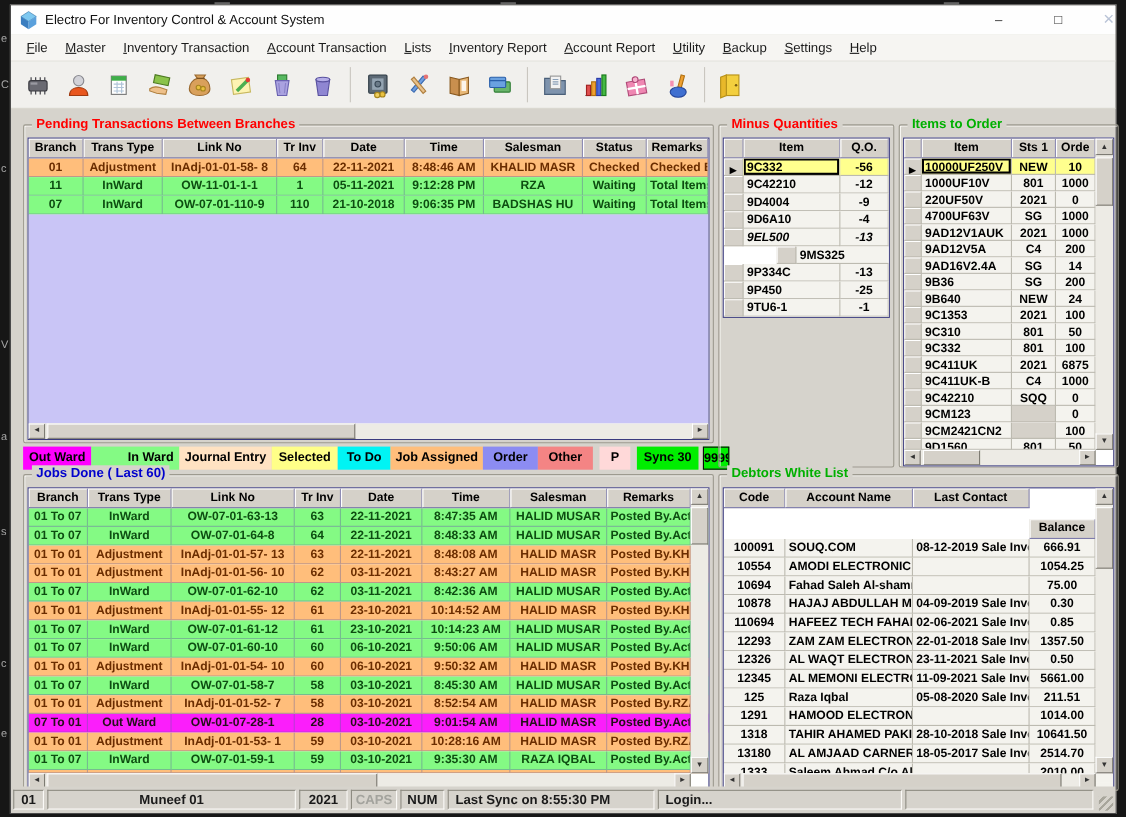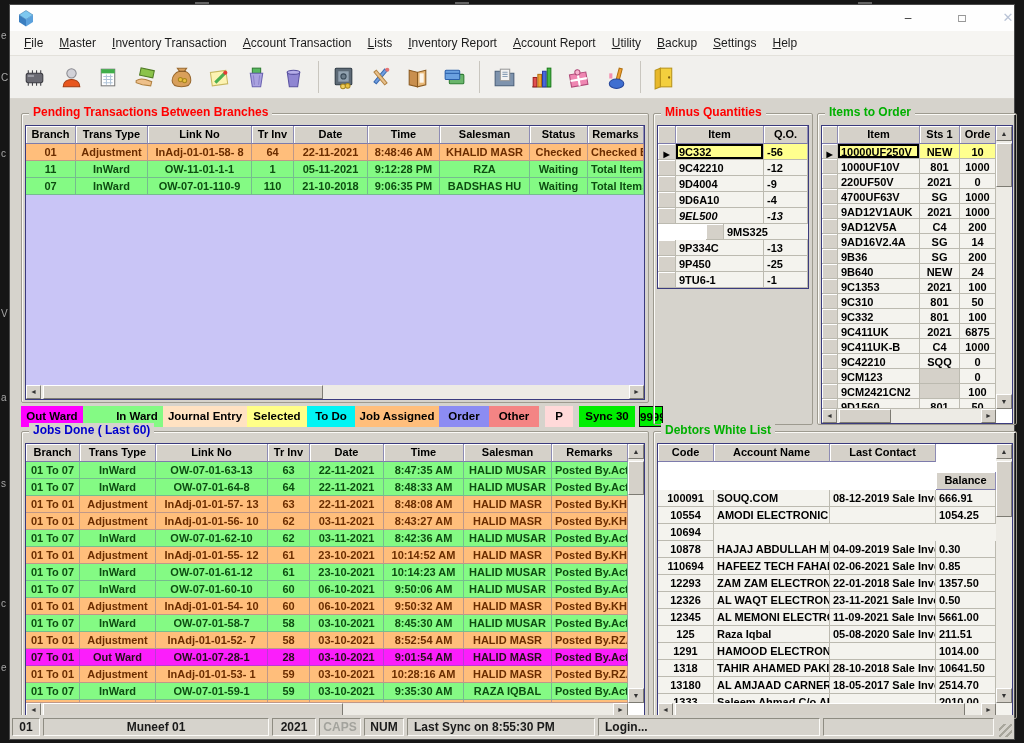--- a/index.html
+++ b/index.html
@@ -38,21 +38,21 @@
   .grid{position:absolute;border:1px solid #3b3b7e;background:#fff;overflow:hidden;box-sizing:border-box;}
   .g-head{display:flex;}
   .g-hcell{box-sizing:border-box;height:18px;background:#D5D1C9;border-right:1px solid #8e8cb4;
     border-bottom:1px solid #7d7bab;box-shadow:inset 1px 1px 0 #fff;font-weight:bold;font-size:11px;
     text-align:center;line-height:17px;overflow:hidden;white-space:nowrap;flex:none;}
   .g-row{display:flex;overflow:hidden;}
   .g-cell{box-sizing:border-box;border-right:1px solid rgba(95,95,160,.40);
     border-bottom:1px solid rgba(95,95,160,.40);font-size:11px;font-weight:bold;line-height:15px;
     padding:1px 3px 0;overflow:hidden;white-space:nowrap;flex:none;}
   .gray-lines .g-cell{border-right:1px solid #bcbab0;border-bottom:1px solid #bcbab0;}
-  .a-c{text-align:center;} .a-l{text-align:left;} .a-r{text-align:left;}
+  .a-c{text-align:center;} .a-l{text-align:left;} .a-r{text-align:center;}
   .row-orange{background:#FFBE7B;color:#6b2d00;}
   .row-green{background:#84FA84;color:#0d4d11;}
   .row-magenta{background:#FB1EFB;color:#241018;}
   .row-plain{background:#F4F3EE;color:#000;}
   .cell-selected{background:#FFFF8E !important;color:#000;}
   .cell-focus{box-shadow:inset 0 0 0 2px #000;}
   .selcell{background:#D5D1C9;border-right:1px solid #8e8cb4;border-bottom:1px solid #9e9cc0;
     box-shadow:inset 1px 1px 0 #fff;text-align:center;font-size:8px;color:#000;
     box-sizing:border-box;flex:none;padding-top:3px;}
   .g-fill{width:100%;}
@@ -99,20 +99,21 @@
 <div class="desk-mark" style="left:858px;"></div>
 
 <div class="window">
 
   <div class="titlebar">
     <svg class="app-icon" viewBox="0 0 18 18">
       <path d="M9 1.5l7 4.5-7 4.5L2 6z" fill="#7ec8f0" stroke="#2a6aa0" stroke-width=".5"></path>
       <path d="M2 6v7l7 4.5v-7z" fill="#3a7ec0"></path>
       <path d="M16 6v7l-7 4.5v-7z" fill="#5aa0dc"></path>
     </svg>
+    <span class="title-text">Electro For Inventory Control &amp; Account System</span>
     <span class="win-btn btn-min">–</span>
     <span class="win-btn btn-max">□</span>
     <span class="win-btn btn-close">✕</span>
   </div>
 
   <div class="menubar" id="menubar">
       <span class="menu-item"><u>F</u>ile</span>
       <span class="menu-item"><u>M</u>aster</span>
       <span class="menu-item"><u>I</u>nventory Transaction</span>
       <span class="menu-item"><u>A</u>ccount Transaction</span>
@@ -720,21 +721,21 @@
               <div class="g-cell a-l" style="width: 116px;">SOUQ.COM</div>
               <div class="g-cell a-l" style="width: 106px;">08-12-2019 Sale Invc</div>
               <div class="g-cell a-r" style="width: 60px;">666.91</div>
             </div>
             <div class="g-row row-plain" style="height: 17px;">
               <div class="g-cell a-c" style="width: 56px;">10554</div>
               <div class="g-cell a-l" style="width: 116px;">AMODI ELECTRONIC</div>
               <div class="g-cell a-l" style="width: 106px;"></div>
               <div class="g-cell a-r" style="width: 60px;">1054.25</div>
             </div>
-            <div class="g-row row-plain" style="height: 17px; flex-direction: column;">
+            <div class="g-row row-plain" style="height: 17px;">
               <div class="g-cell a-c" style="width: 56px;">10694</div>
               <div class="g-cell a-l" style="width: 116px;">Fahad Saleh Al-shamr</div>
               <div class="g-cell a-l" style="width: 106px;"></div>
               <div class="g-cell a-r" style="width: 60px;">75.00</div>
             </div>
             <div class="g-row row-plain" style="height: 17px;">
               <div class="g-cell a-c" style="width: 56px;">10878</div>
               <div class="g-cell a-l" style="width: 116px;">HAJAJ ABDULLAH  M</div>
               <div class="g-cell a-l" style="width: 106px;">04-09-2019 Sale Invc</div>
               <div class="g-cell a-r" style="width: 60px;">0.30</div>

